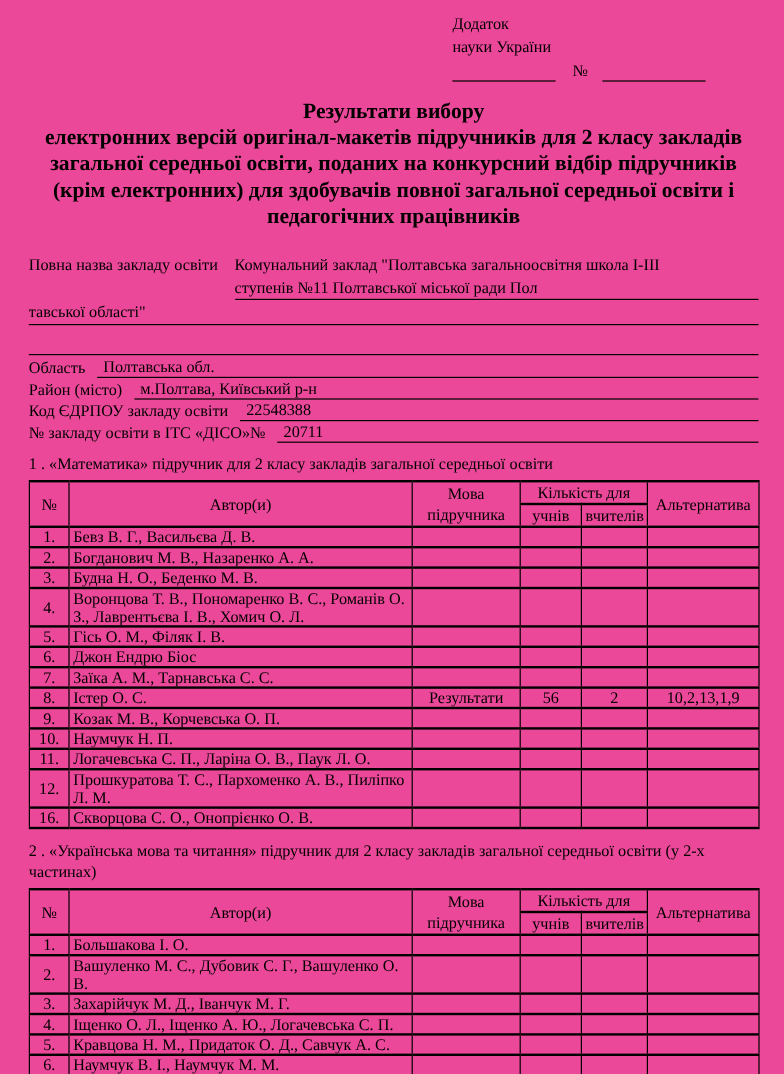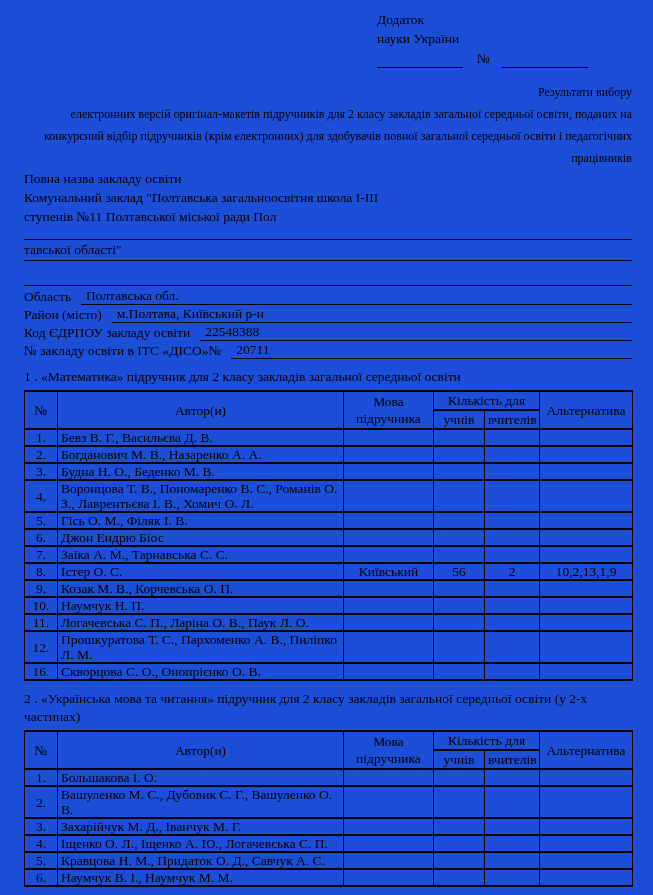--- a/index.html
+++ b/index.html
@@ -1,33 +1,33 @@
 <!DOCTYPE html>
 <html><head>
 <meta charset="utf-8">
 <style>
   html,body { margin:0; padding:0; background:#e8e8e8; }
   .page {
-    width:653px; height:895px; margin:0 auto; background:#1d4ed8; color:#000;
+    width:653px; height:895px; margin:0 auto; background:#ec4899; color:#000;
     font-family:"Liberation Serif", serif; font-size:13.5px;
     box-sizing:border-box; padding:10px 21px 0 24px; overflow:hidden;
   }
   
   .appendix { margin-left:353px; line-height:19px; }
   .appendix-num { display:flex; align-items:flex-end; margin-top:3px; height:17px; }
   .blank86 { display:inline-block; width:86px; border-bottom:1px solid #000; height:15px; }
   .numsign { margin:0 12px 0 14px; }
   
-  .title { text-align:right; font-weight:normal; font-size:12px; line-height:22px; margin-top:13px; }
-  
-  .school { display:flex; margin-top:0; line-height:19px;flex-direction:column; }
+  .title { text-align:center; font-weight:bold; font-size:18px; line-height:22px; margin-top:13px; }
+  
+  .school { display:flex; margin-top:20px; line-height:19px; }
   .school .label { white-space:nowrap; padding-right:14px; }
   .school .val { flex:1; }
   .school .val .l1 { white-space:nowrap; }
-  .school .val .l2 { border-bottom:1px solid #000; padding-bottom:13px; white-space:nowrap; }
+  .school .val .l2 { border-bottom:1px solid #000; padding-bottom:0; white-space:nowrap; }
   .fullline { border-bottom:1px solid #000; line-height:17px; padding-bottom:2px; margin-top:1px; }
   .blankline { border-bottom:1px solid #000; height:24px; }
   
   .fields { margin-top:1px; }
   .field { display:flex; align-items:flex-end; height:18px; }
   .field .label { white-space:nowrap; padding-right:10px; line-height:17px; }
   .field .val { flex:1; border-bottom:1px solid #000; padding-left:5px; line-height:17px; }
   
   .section-heading { margin-top:9px; margin-bottom:4px; line-height:18px; }
   
@@ -171,21 +171,21 @@
           <td>7.</td>
           <td class="authors">Заїка А. М., Тарнавська С. С.</td>
           <td></td>
           <td></td>
           <td></td>
           <td class="alt"></td>
         </tr>
       <tr>
           <td>8.</td>
           <td class="authors">Істер О. С.</td>
-          <td>Київський</td>
+          <td>Результати</td>
           <td>56</td>
           <td>2</td>
           <td class="alt">10,2,13,1,9</td>
         </tr>
       <tr>
           <td>9.</td>
           <td class="authors">Козак М. В., Корчевська О. П.</td>
           <td></td>
           <td></td>
           <td></td>

